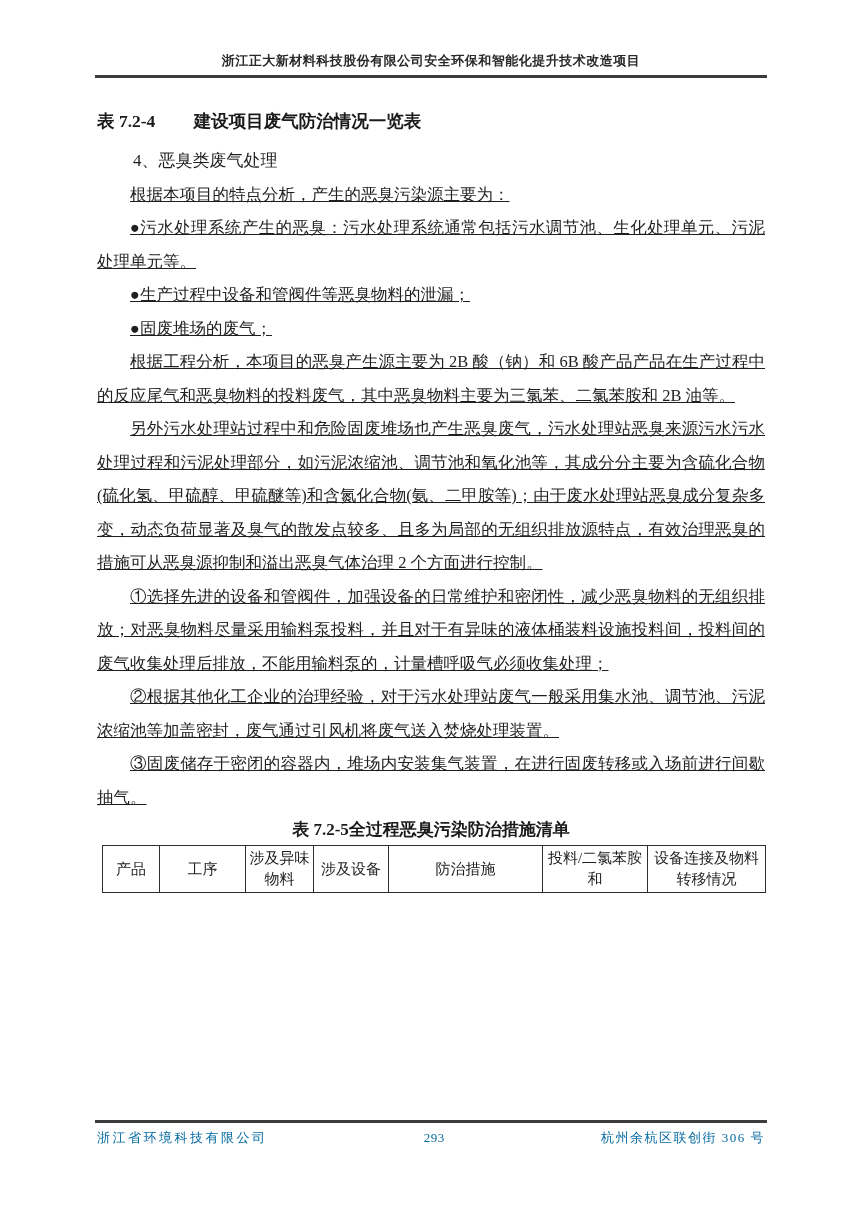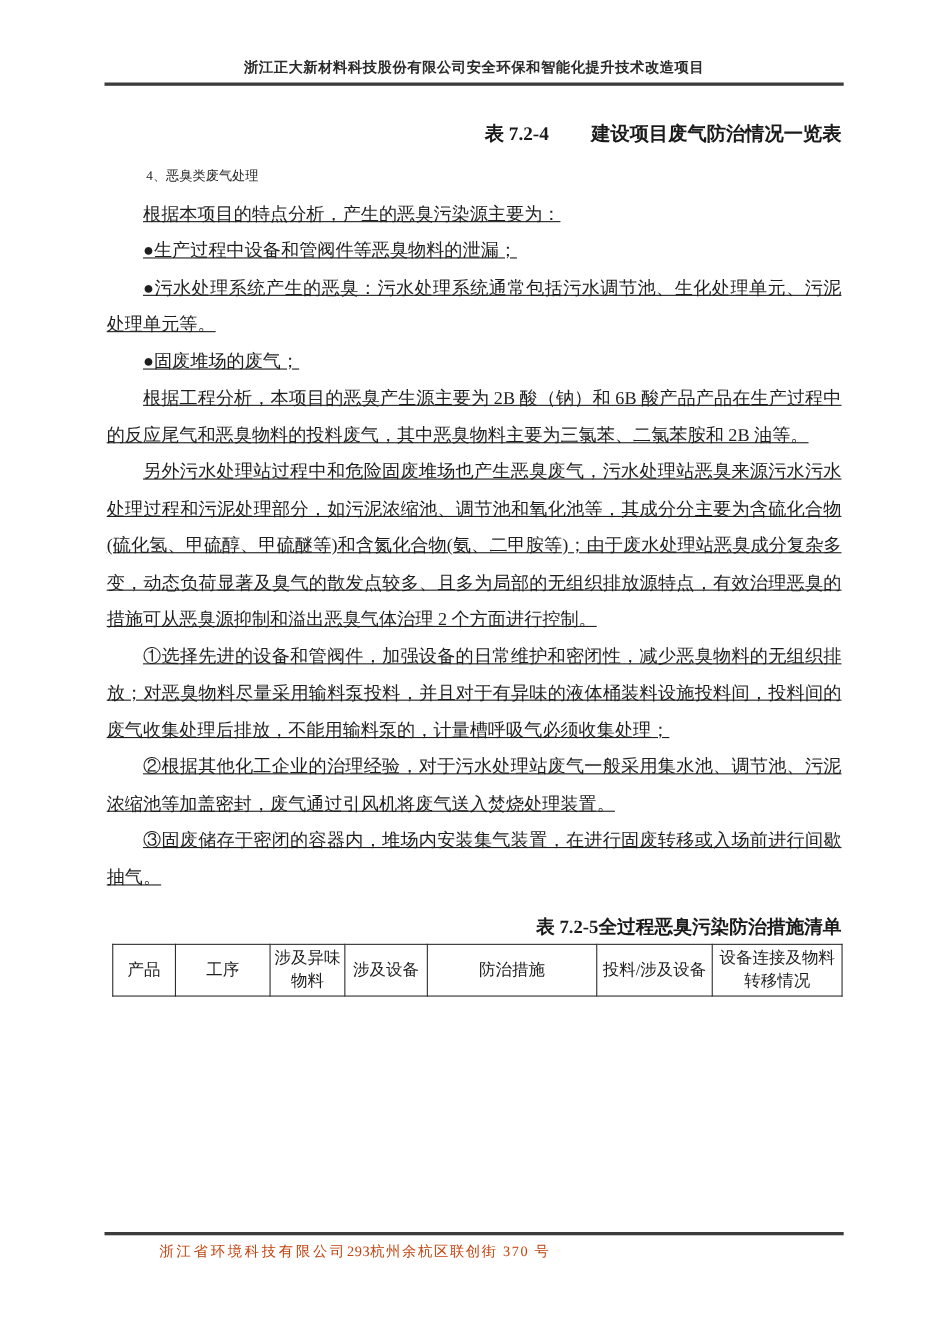--- a/index.html
+++ b/index.html
@@ -30,48 +30,48 @@
     position: absolute;
     top: 75px; left: 95px; width: 672px; height: 3px;
     background: #3c3c3c;
   }
   
   .content {
     position: absolute;
     top: 106px; left: 97px; width: 668px;
   }
   .table-caption {
-    text-align: right;
+    text-align: left;
     font-weight: bold;
     font-size: 17.5px;
     line-height: 30px;
     margin-bottom: 8px;
     color: #1a1a1a;
   }
   .table-caption .caption-label-wide { margin-right: 2.2em; }
   .section-heading {
-    font-size: 12px;
+    font-size: 17px;
     line-height: 33.5px;
     padding-left: 36px;
     color: #1f1f1f;
   }
   .body-paragraph {
     font-size: 16.5px;
     line-height: 33.5px;
     text-align: justify;
     text-indent: 2em;
     color: #1f1f1f;
     text-decoration: underline;
   }
   .table-caption-2 {
-    text-align: right;
+    text-align: center;
     font-weight: bold;
     font-size: 17px;
     line-height: 30px;
-    margin-top: 14px;
+    margin-top: 1px;
     color: #1a1a1a;
   }
   
   table.measures-table {
     border-collapse: collapse;
     width: 663px;
     margin-left: 5px;
     table-layout: fixed;
   }
   table.measures-table th {
@@ -88,24 +88,24 @@
   
   .footer-rule {
     position: absolute;
     top: 1120px; left: 95px; width: 672px; height: 2.5px;
     background: #3c3c3c;
   }
   .running-footer {
     position: absolute;
     top: 1129px; left: 97px; width: 668px;
     display: flex;
+    justify-content: space-between;
     align-items: baseline;
     font-size: 13px;
-    color: #c2410c;
-    margin-left: 48px;
+    color: #0369a1;
   }
   .footer-left  { letter-spacing: 2.5px; }
   .footer-right { letter-spacing: 1.5px; }
   .footer-page  { letter-spacing: 0.5px; }
 </style>
 </head>
 <body>
 
 <div class="page">
 
@@ -114,22 +114,22 @@
 
   <div class="content">
 
     <div class="table-caption">
       <span class="caption-label-wide">表 7.2-4</span><span>建设项目废气防治情况一览表</span>
     </div>
 
     <div class="section-heading">4、恶臭类废气处理</div>
 
     <p class="body-paragraph">根据本项目的特点分析，产生的恶臭污染源主要为：</p>
+    <p class="body-paragraph">●污水处理系统产生的恶臭：污水处理系统通常包括污水调节池、生化处理单元、污泥处理单元等。</p>
     <p class="body-paragraph">●生产过程中设备和管阀件等恶臭物料的泄漏；</p>
-    <p class="body-paragraph">●污水处理系统产生的恶臭：污水处理系统通常包括污水调节池、生化处理单元、污泥处理单元等。</p>
     <p class="body-paragraph">●固废堆场的废气；</p>
     <p class="body-paragraph">根据工程分析，本项目的恶臭产生源主要为 2B 酸（钠）和 6B 酸产品产品在生产过程中的反应尾气和恶臭物料的投料废气，其中恶臭物料主要为三氯苯、二氯苯胺和 2B 油等。</p>
     <p class="body-paragraph">另外污水处理站过程中和危险固废堆场也产生恶臭废气，污水处理站恶臭来源污水污水处理过程和污泥处理部分，如污泥浓缩池、调节池和氧化池等，其成分分主要为含硫化合物(硫化氢、甲硫醇、甲硫醚等)和含氮化合物(氨、二甲胺等)；由于废水处理站恶臭成分复杂多变，动态负荷显著及臭气的散发点较多、且多为局部的无组织排放源特点，有效治理恶臭的措施可从恶臭源抑制和溢出恶臭气体治理 2 个方面进行控制。</p>
     <p class="body-paragraph">①选择先进的设备和管阀件，加强设备的日常维护和密闭性，减少恶臭物料的无组织排放；对恶臭物料尽量采用输料泵投料，并且对于有异味的液体桶装料设施投料间，投料间的废气收集处理后排放，不能用输料泵的，计量槽呼吸气必须收集处理；</p>
     <p class="body-paragraph">②根据其他化工企业的治理经验，对于污水处理站废气一般采用集水池、调节池、污泥浓缩池等加盖密封，废气通过引风机将废气送入焚烧处理装置。</p>
     <p class="body-paragraph">③固废储存于密闭的容器内，堆场内安装集气装置，在进行固废转移或入场前进行间歇抽气。</p>
 
     <div class="table-caption-2">
       <span class="caption-label">表 7.2-5</span><span>全过程恶臭污染防治措施清单</span>
     </div>
@@ -144,28 +144,28 @@
         <col style="width:105px">
         <col style="width:118px">
       </colgroup>
       <thead>
         <tr>
           <th>产品</th>
           <th>工序</th>
           <th>涉及异味物料</th>
           <th>涉及设备</th>
           <th>防治措施</th>
-          <th>投料/涉及设备</th>
+          <th>投料/二氯苯胺和</th>
           <th>设备连接及物料转移情况</th>
         </tr>
       </thead>
     </table>
 
   </div>
 
   <div class="footer-rule"></div>
   <div class="running-footer">
     <span class="footer-left">浙江省环境科技有限公司</span>
     <span class="footer-page">293</span>
-    <span class="footer-right">杭州余杭区联创街 370 号</span>
+    <span class="footer-right">杭州余杭区联创街 306 号</span>
   </div>
 
 </div>
 
 </body></html>

